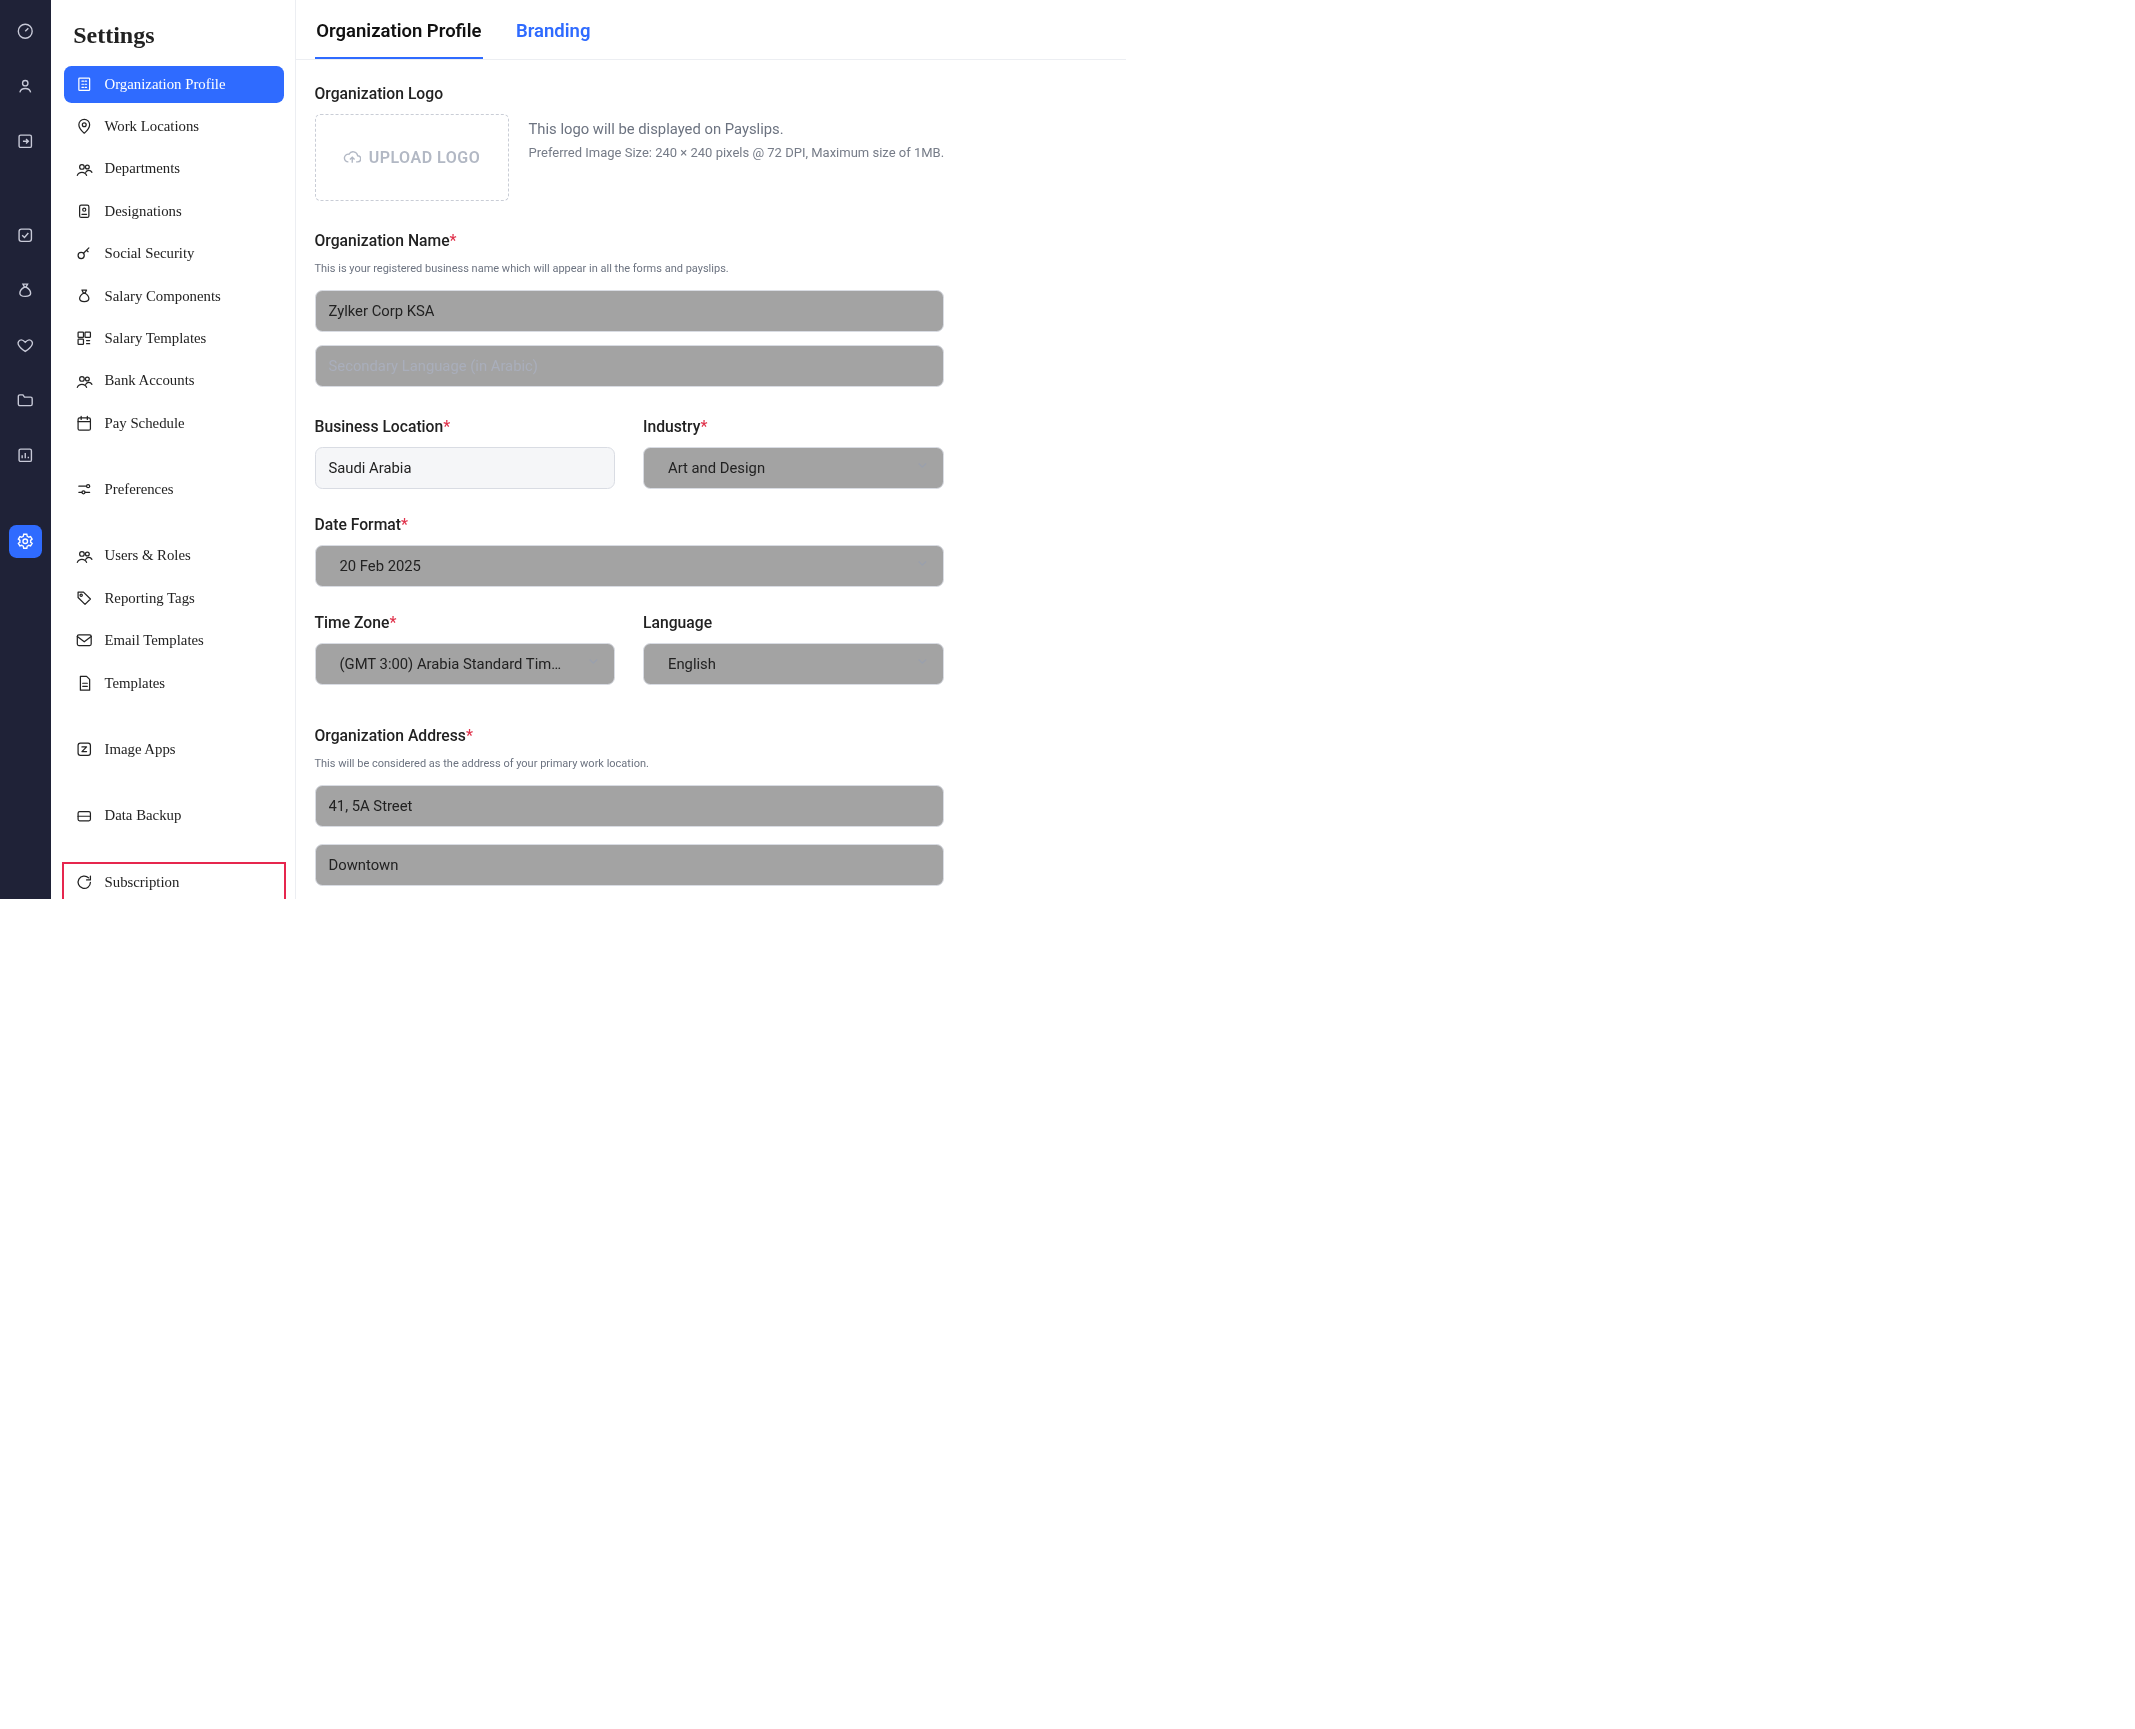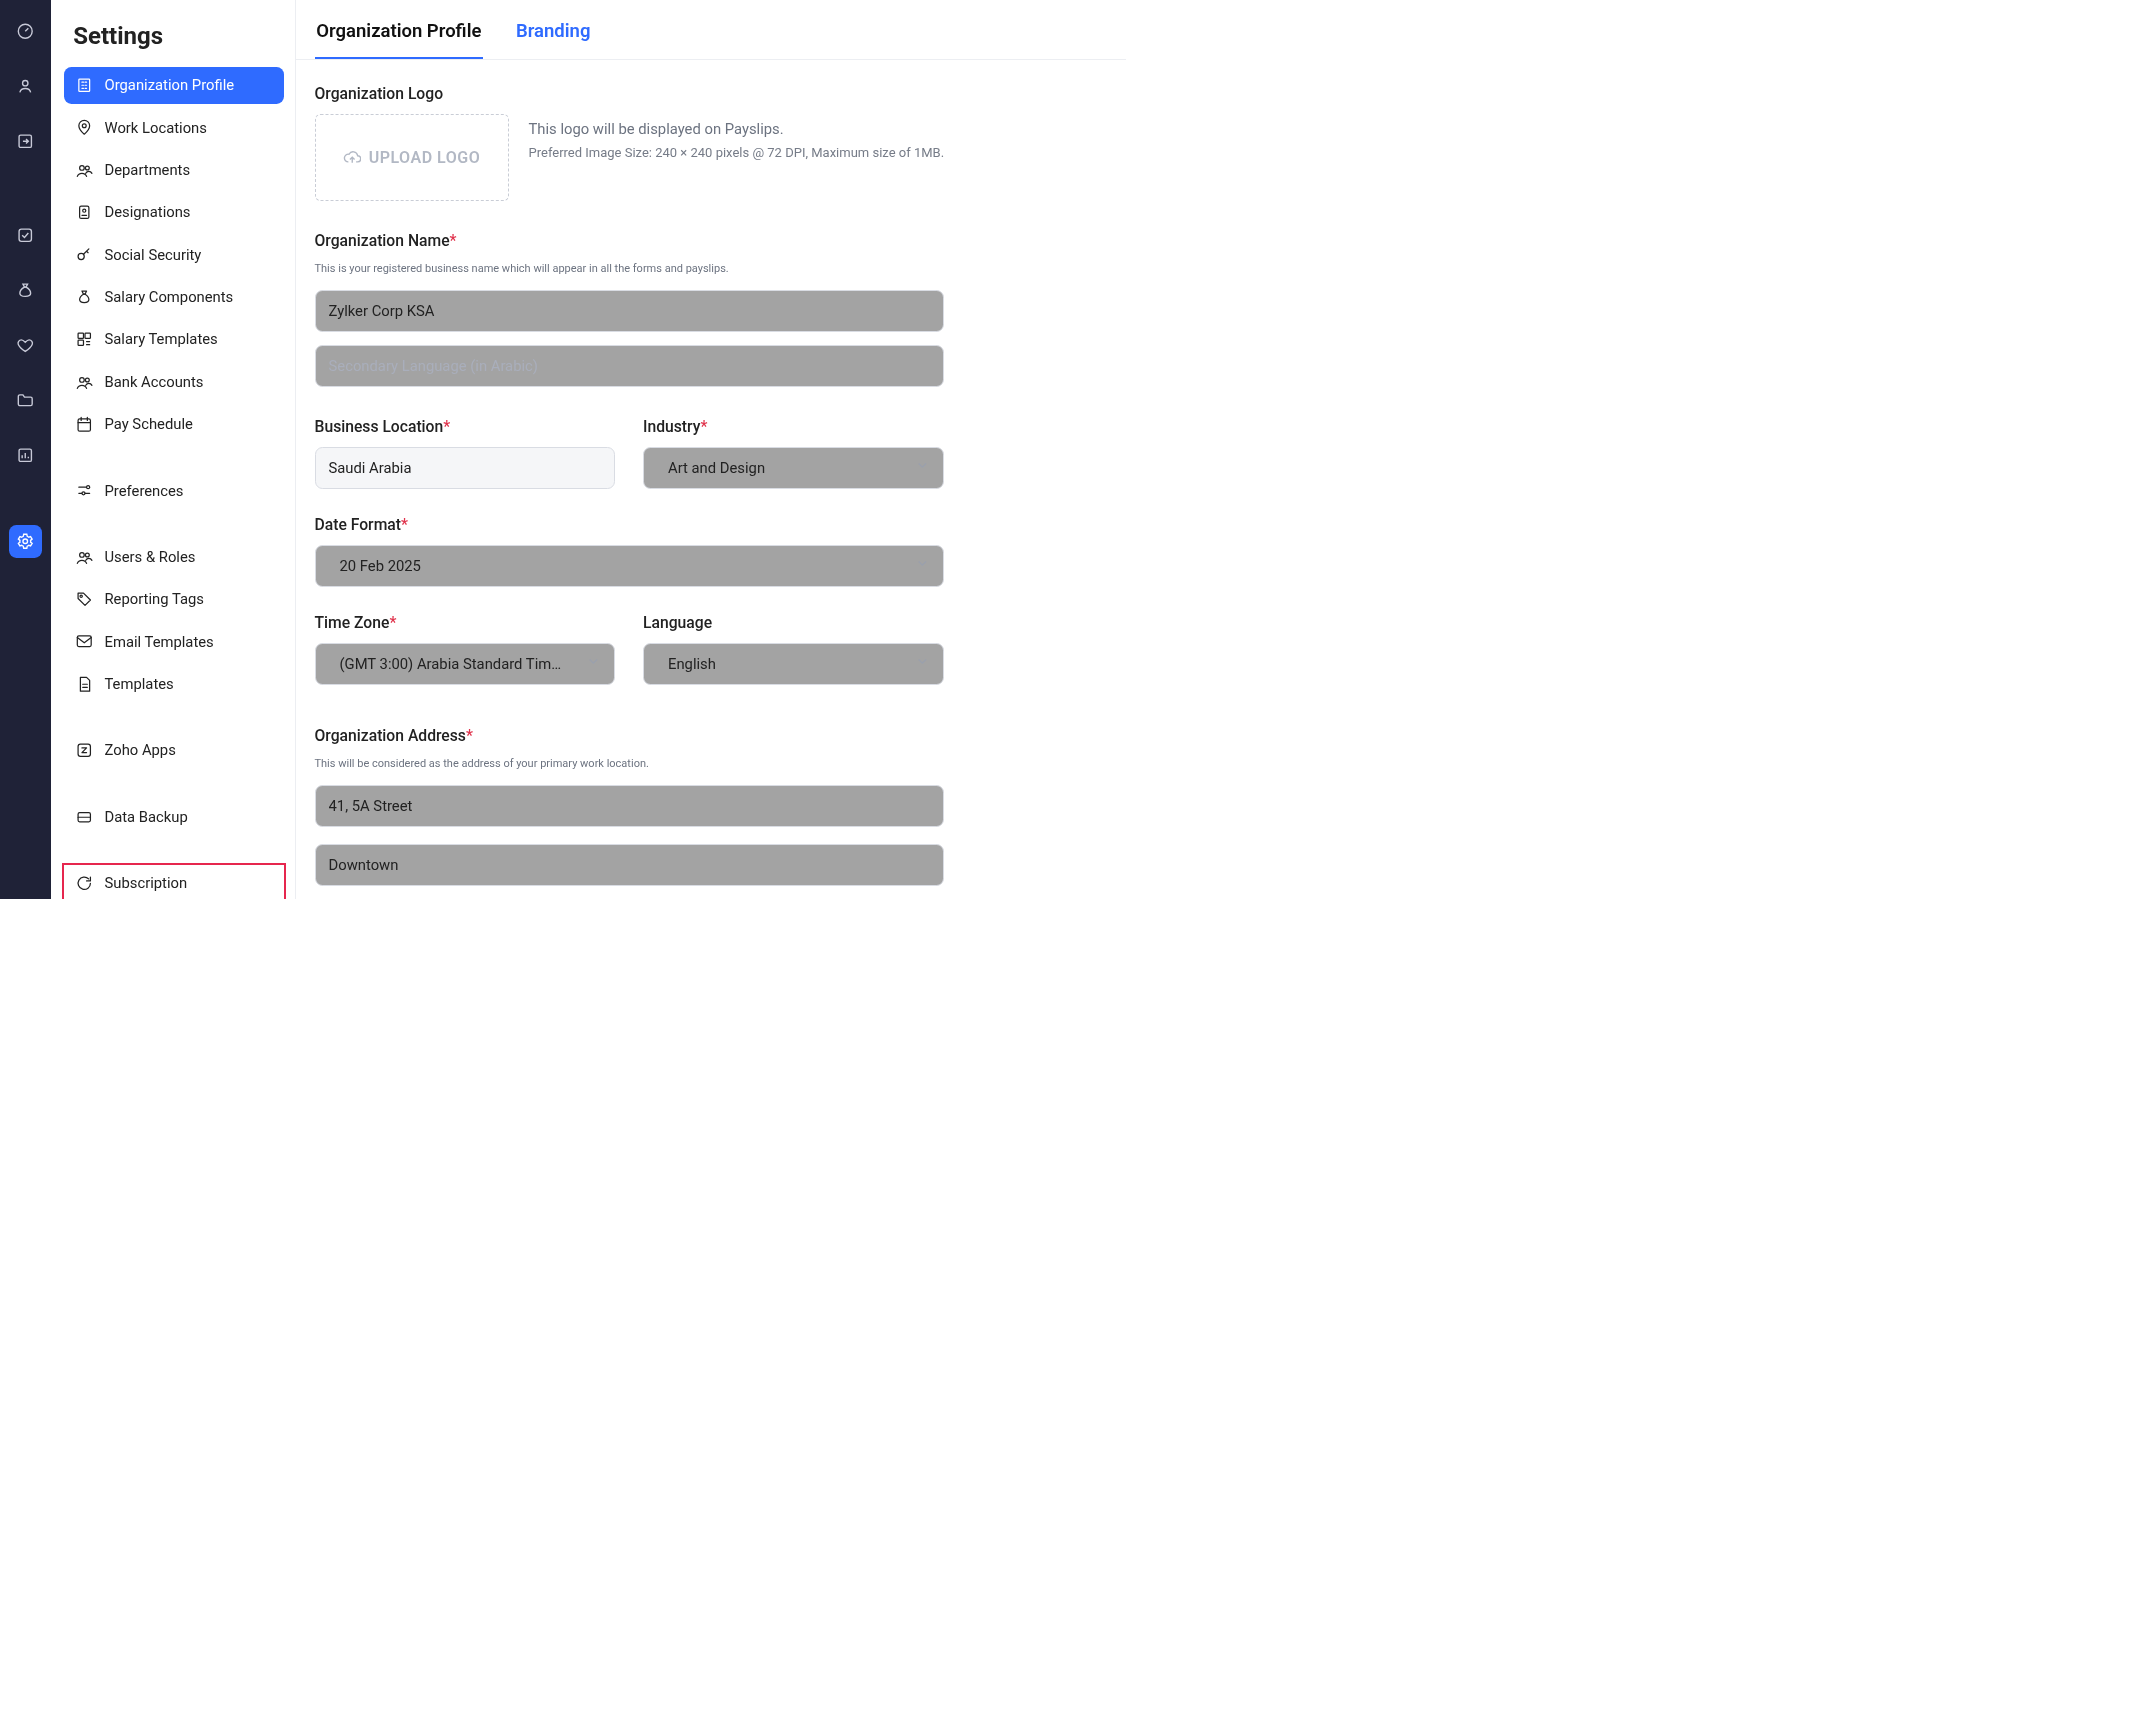--- a/index.html
+++ b/index.html
@@ -41,20 +41,21 @@
   }
   .rail-item svg { width: 18.5px; height: 18.5px; }
 
   
   .sidebar {
     width: 245px;
     border-right: 0.9px solid #eceef2;
     padding: 18.5px 11px 18.5px 13px;
     flex-shrink: 0;
     overflow-y: auto;
+    font-family: Liberation Serif, serif;
   }
   .sidebar h1 {
     font-size: 24px;
     font-weight: 700;
     padding: 3.7px 9.2px 16.6px 9.2px;
     color: #222;
   }
   .nav-item {
     display: flex;
     align-items: center;
@@ -359,21 +360,21 @@
           <path d="M10 12h6M10 16h6"></path>
         </svg>
         <span>Templates</span>
       </div>
       <div class="nav-group-gap"></div>
       <div class="nav-item">
         <svg viewBox="0 0 24 24" fill="none" stroke="currentColor" stroke-width="1.6" stroke-linecap="round" stroke-linejoin="round">
           <rect x="4" y="4" width="16" height="16" rx="3"></rect>
           <path d="M9 9h6l-6 6h6"></path>
         </svg>
-        <span>Zoho Apps</span>
+        <span>Image Apps</span>
       </div>
       <div class="nav-group-gap"></div>
       <div class="nav-item">
         <svg viewBox="0 0 24 24" fill="none" stroke="currentColor" stroke-width="1.6" stroke-linecap="round" stroke-linejoin="round">
           <rect x="4" y="6" width="16" height="12" rx="2"></rect>
           <path d="M4 12h16"></path>
         </svg>
         <span>Data Backup</span>
       </div>
       <div class="nav-group-gap"></div>

